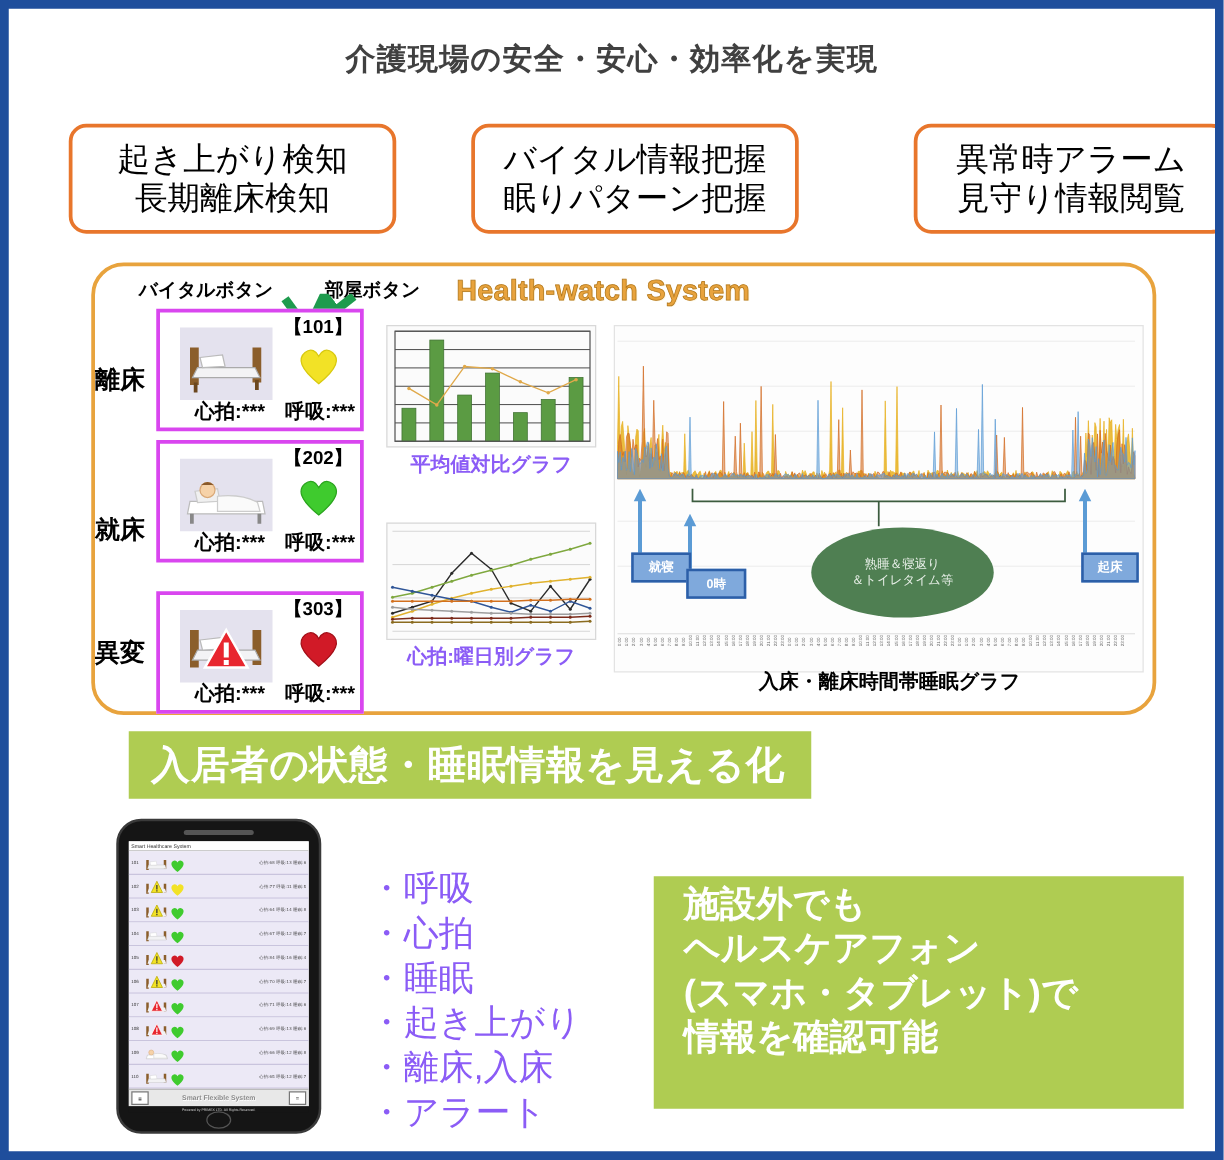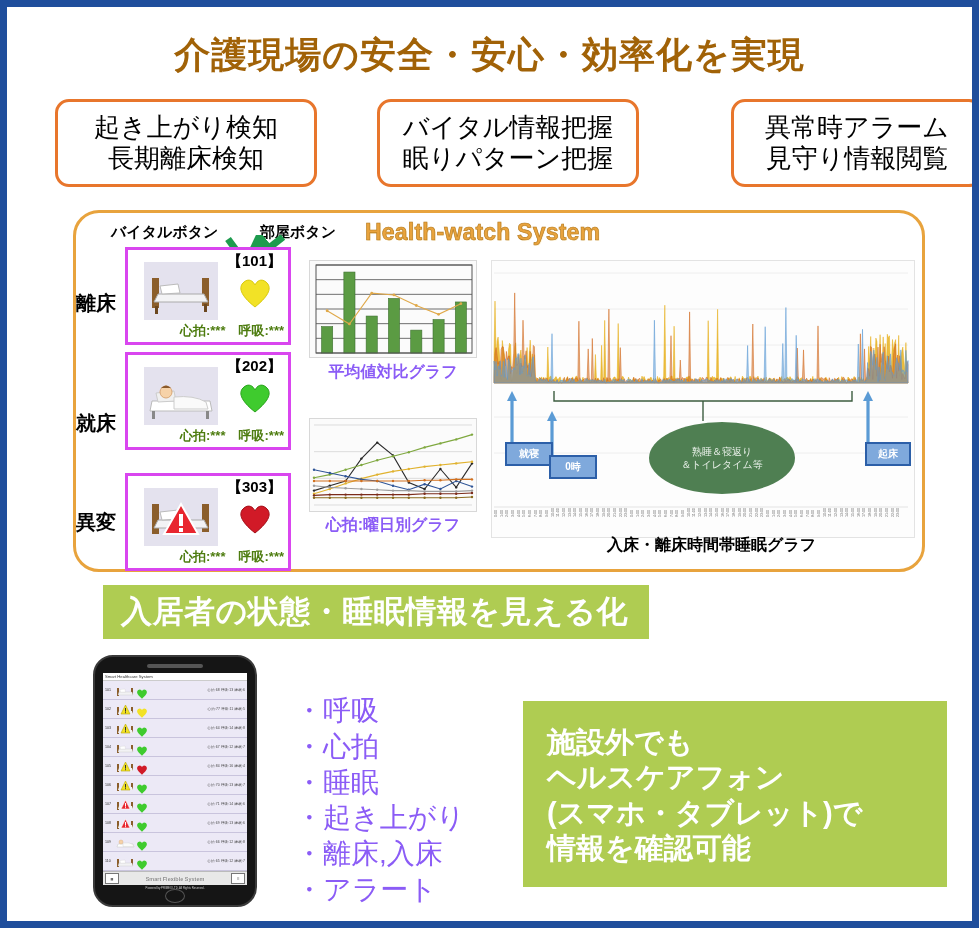--- a/index.html
+++ b/index.html
@@ -13,21 +13,21 @@
     width: 979px; height: 928px;
     background: #ffffff;
     border: 7px solid #1F4E9C;
     overflow: hidden;
   }
 
   
   .headline {
     position: absolute; left: 0; top: 24px; width: 100%;
     text-align: center;
-    font-size: 36px; font-weight: 700; color: #a16207;
+    font-size: 24px; font-weight: 700; color: #404040;
     letter-spacing: 1px;
   }
 
   
   .pill {
     position: absolute;
     border: 3px solid #E8762C;
     border-radius: 14px;
     background: #ffffff;
     display: flex; flex-direction: column;
@@ -93,21 +93,21 @@
     width: 74px; height: 58px;
     background: #e4e2ee;
   }
   .heart {
     position: absolute; right: 16px; top: 26px;
     width: 34px; height: 32px;
   }
   .vitals {
     position: absolute; left: 0; right: 4px; bottom: 2px;
     text-align: right;
-    font-size: 13px; font-weight: 700; color: #4d7c0f;
+    font-size: 16px; font-weight: 700; color: #000000;
   }
 
   
   .mini-chart {
     position: absolute;
     background: #fbfbfb;
     border: 1px solid #d8d8d8;
   }
   #chart-avg  { left: 302px; top: 253px; width: 168px; height: 98px; }
   #chart-week { left: 302px; top: 411px; width: 168px; height: 94px; }
@@ -223,21 +223,21 @@
     font-size: 28px; color: #8b5cf6; line-height: 1.28;
   }
   #bullets li { list-style: none; white-space: nowrap; }
   #bullets li::before { content: "・"; }
 
   
   #green-box {
     position: absolute; left: 516px; top: 694px;
     width: 424px; height: 186px;
     background: #AFCC52;
-    padding: 24px 0 0 24px;
+    padding: 6px 0 0 24px;
     color: #ffffff; font-size: 29px; font-weight: 700;
     line-height: 1.22;
   }
 </style>
 </head>
 <body>
 
 <div id="root">
 
   <div class="headline">介護現場の安全・安心・効率化を実現</div>

